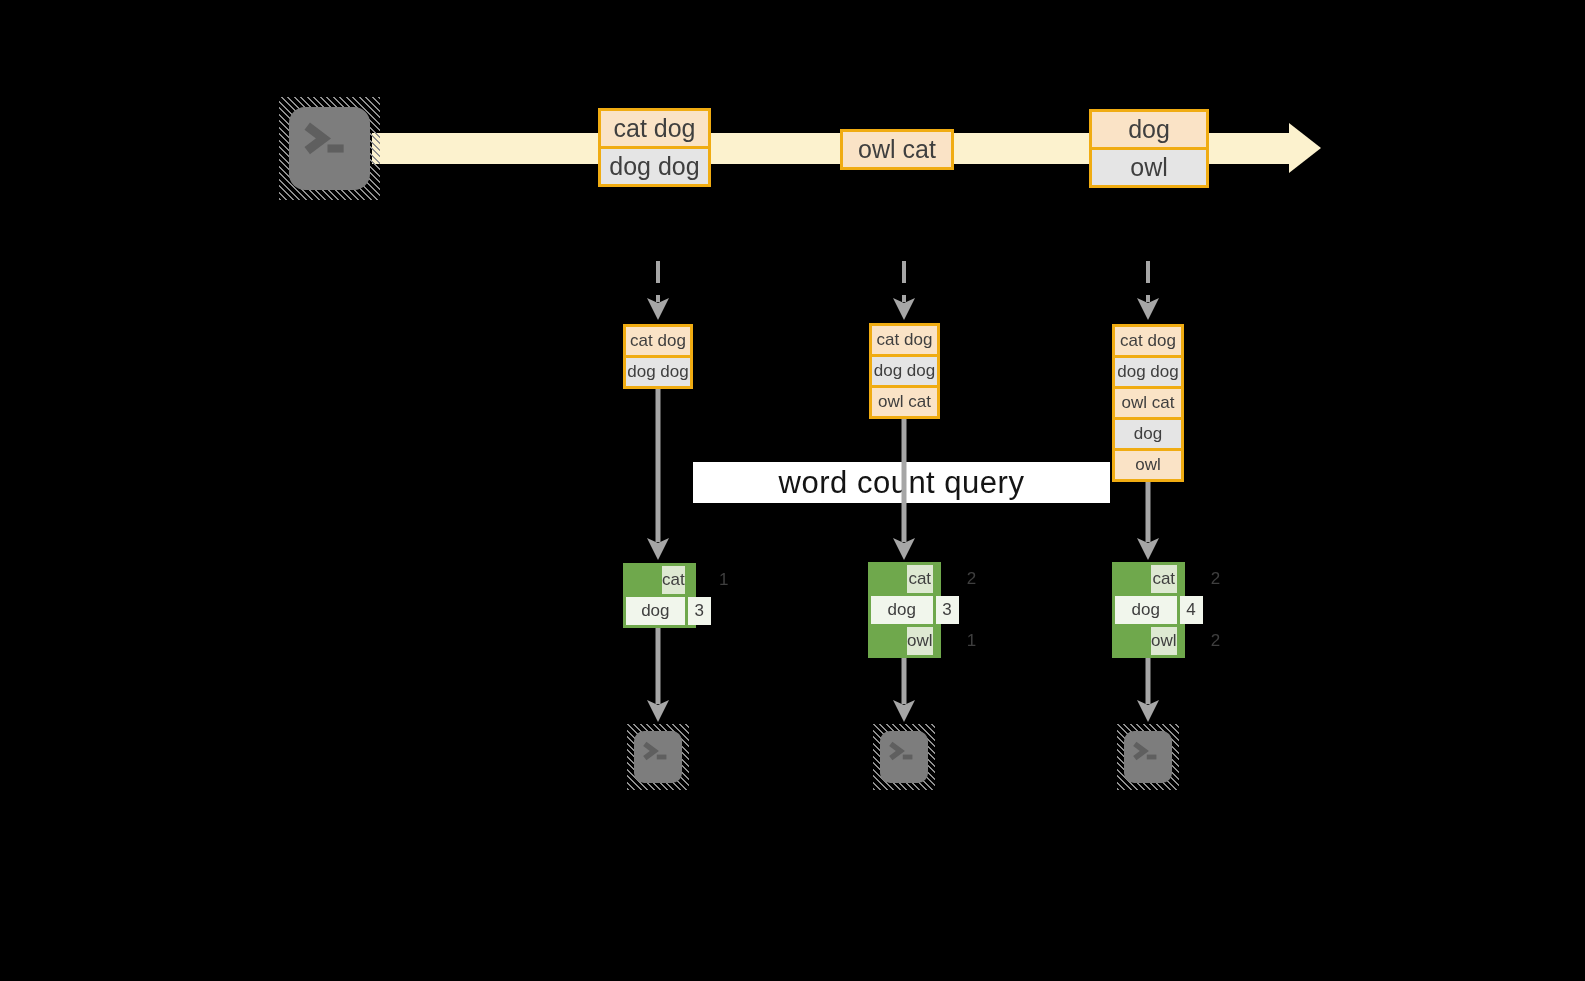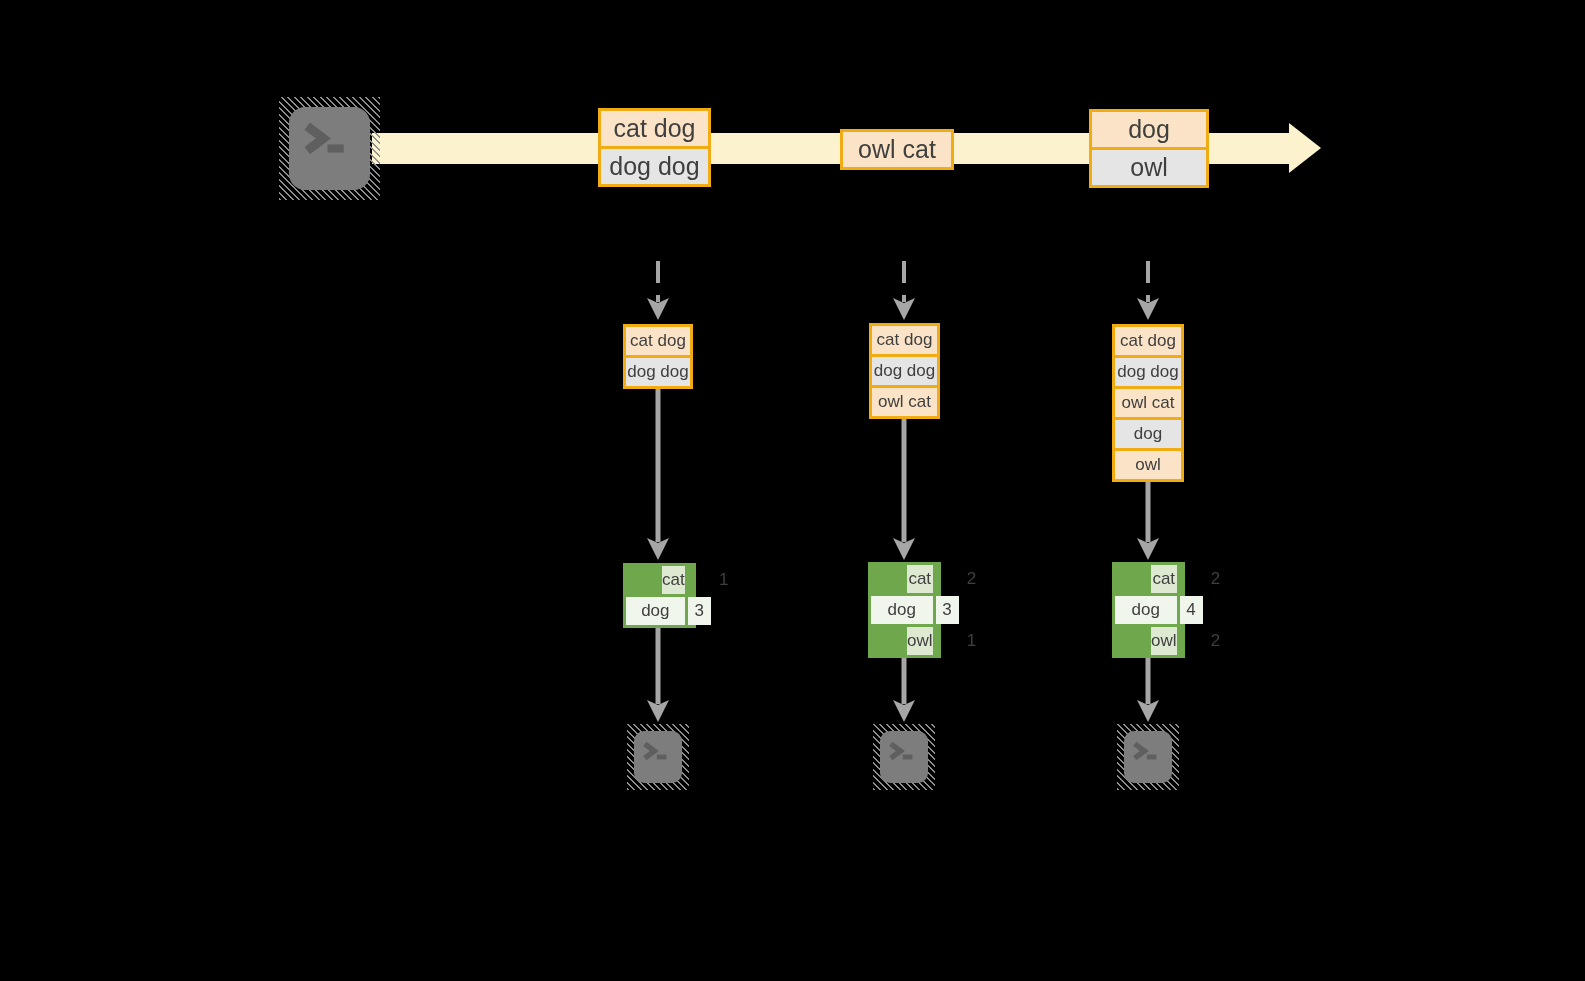--- a/index.html
+++ b/index.html
@@ -54,20 +54,21 @@
 </head>
 <body>
 
 <div class="canvas">
 
   <svg class="overlay z0" width="1585" height="981">
     <rect x="372" y="133" width="917" height="31" fill="#FCF2CE"></rect>
     <polygon points="1289,123 1321,148 1289,173" fill="#FCF2CE"></polygon>
   </svg>
 
+  <div class="abs z1 query-label" style="left:693px;top:462px;width:417px;height:41px;">word count query</div>
 
   <svg class="overlay z2" width="1585" height="981">
     <defs>
       <marker id="ah" markerUnits="userSpaceOnUse" markerWidth="26" markerHeight="24" refX="4" refY="11" orient="auto">
         <path d="M0,0 L22,11 L0,22 L5,11 Z" fill="#A6A6A6"></path>
       </marker>
     </defs>
 
     <line x1="658" y1="261" x2="658" y2="302" stroke="#A6A6A6" stroke-width="4" stroke-dasharray="22 12" marker-end="url(#ah)"></line>
     <line x1="904" y1="261" x2="904" y2="302" stroke="#A6A6A6" stroke-width="4" stroke-dasharray="22 12" marker-end="url(#ah)"></line>

